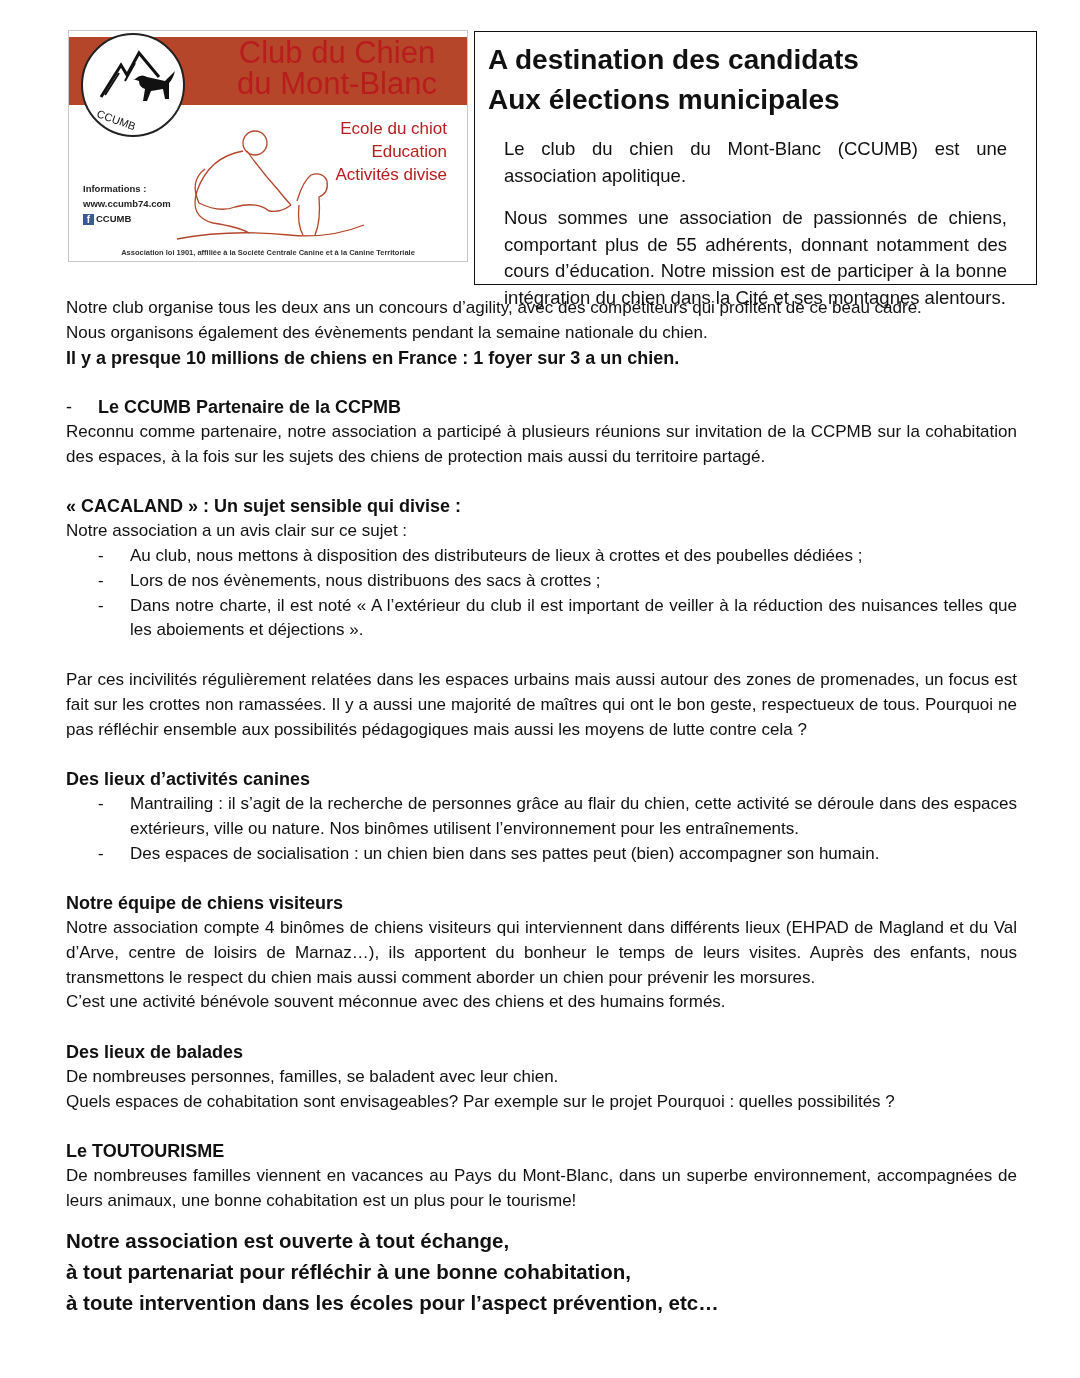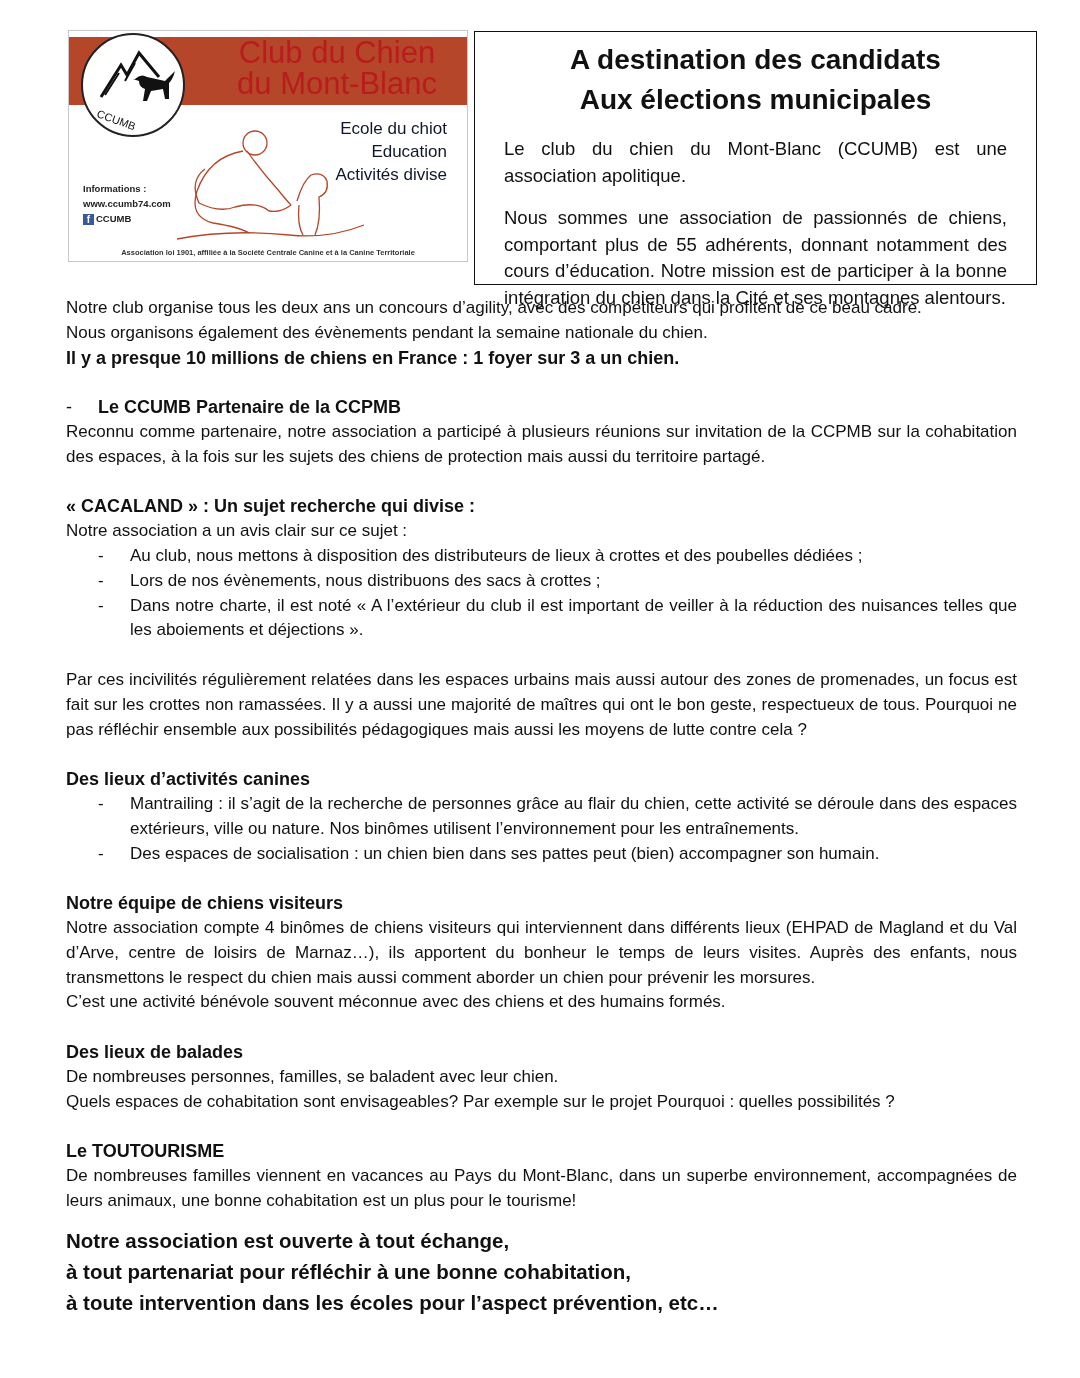--- a/index.html
+++ b/index.html
@@ -6,31 +6,31 @@
     body { width: 1080px; height: 1378px; position: relative; overflow: hidden;
            font-family: "Liberation Sans", sans-serif; color: #111; }
     .logo { position: absolute; left: 68px; top: 30px; width: 400px; height: 232px;
             border: 1px solid #c8c8c8; background: #fff; box-sizing: border-box; }
     .logo-band { position: absolute; left: 0; top: 6px; width: 398px; height: 68px; background: #b5462a; }
     .logo-title { position: absolute; left: 140px; top: 6px; width: 256px; text-align: center;
                   color: #b91c1c; font-size: 31px; line-height: 31px; font-weight: normal; }
     .logo-circle { position: absolute; left: 12px; top: 2px; width: 104px; height: 104px;
                    border-radius: 50%; background: #fff; border: 2px solid #222; box-sizing: border-box; }
     .logo-tagline { position: absolute; right: 20px; top: 86px; text-align: right;
-                    font-size: 17px; line-height: 23px; color: #0f172a; }
+                    font-size: 17px; line-height: 23px; color: #b91c1c; }
     .logo-info { position: absolute; left: 14px; top: 106px; font-size: 9.5px; line-height: 15px; color: #222; font-weight: bold; margin-top: 44px; }
     .fb { display: inline-block; width: 11px; height: 11px; background: #3b5998; color: #fff;
           font-size: 10px; line-height: 12px; text-align: center; font-weight: bold; vertical-align: middle; margin-right: 2px; }
     .logo-footer { position: absolute; left: 0; right: 0; bottom: 4px; text-align: center;
                    font-size: 7.5px; color: #333; font-weight: bold; }
     .logo-art { position: absolute; left: 100px; top: 90px; }
 
     .box { position: absolute; left: 474px; top: 31px; width: 563px; height: 254px;
            border: 1.5px solid #111; box-sizing: border-box; padding: 8px 13px 0 13px; }
-    .box h1 { margin: 0; text-align: center; font-size: 28px; line-height: 40px; font-weight: bold; }
+    .box h1 { margin: 0; text-align: left; font-size: 28px; line-height: 40px; font-weight: bold; }
     .box p { margin: 16px; font-size: 18.5px; line-height: 26.5px; text-align: justify; }
 
     .main { position: absolute; left: 66px; top: 296px; width: 951px; font-size: 17px; line-height: 24.8px; }
     .main p { margin: 0; text-align: justify; }
     .bold { font-weight: bold; }
     .h { font-weight: bold; text-align: center; font-size: 18px; margin: 0; }
     .center { text-align: center; }
     .gap { height: 24.8px; }
     ul.dash { list-style: none; margin: 0; padding: 0 0 0 64px; }
     ul.dash li { position: relative; text-align: justify; }
@@ -93,21 +93,21 @@
   <p>Nous organisons également des évènements pendant la semaine nationale du chien.</p>
   <p class="bold" style="font-size:18px">Il y a presque 10 millions de chiens en France : 1 foyer sur 3 a un chien.</p>
   <div class="gap"></div>
 
   <p class="h">
     <span style="font-weight:normal;margin-right:26px">-</span><span>Le CCUMB Partenaire de la CCPMB</span>
   </p>
   <p>Reconnu comme partenaire, notre association a participé à plusieurs réunions sur invitation de la CCPMB sur la cohabitation des espaces, à la fois sur les sujets des chiens de protection mais aussi du territoire partagé.</p>
   <div class="gap"></div>
 
-  <p class="h">« CACALAND » : Un sujet recherche qui divise :</p>
+  <p class="h">« CACALAND » : Un sujet sensible qui divise :</p>
   <p class="center" style="">Notre association a un avis clair sur ce sujet :</p>
   <ul class="dash">
     <li>Au club, nous mettons à disposition des distributeurs de lieux à crottes et des poubelles dédiées ;</li>
     <li>Lors de nos évènements, nous distribuons des sacs à crottes ;</li>
     <li>Dans notre charte, il est noté « A l’extérieur du club il est important de veiller à la réduction des nuisances telles que les aboiements et déjections ».</li>
   </ul>
   <div class="gap"></div>
   <p>Par ces incivilités régulièrement relatées dans les espaces urbains mais aussi autour des zones de promenades, un focus est fait sur les crottes non ramassées. Il y a aussi une majorité de maîtres qui ont le bon geste, respectueux de tous. Pourquoi ne pas réfléchir ensemble aux possibilités pédagogiques mais aussi les moyens de lutte contre cela ?</p>
   <div class="gap"></div>
 

